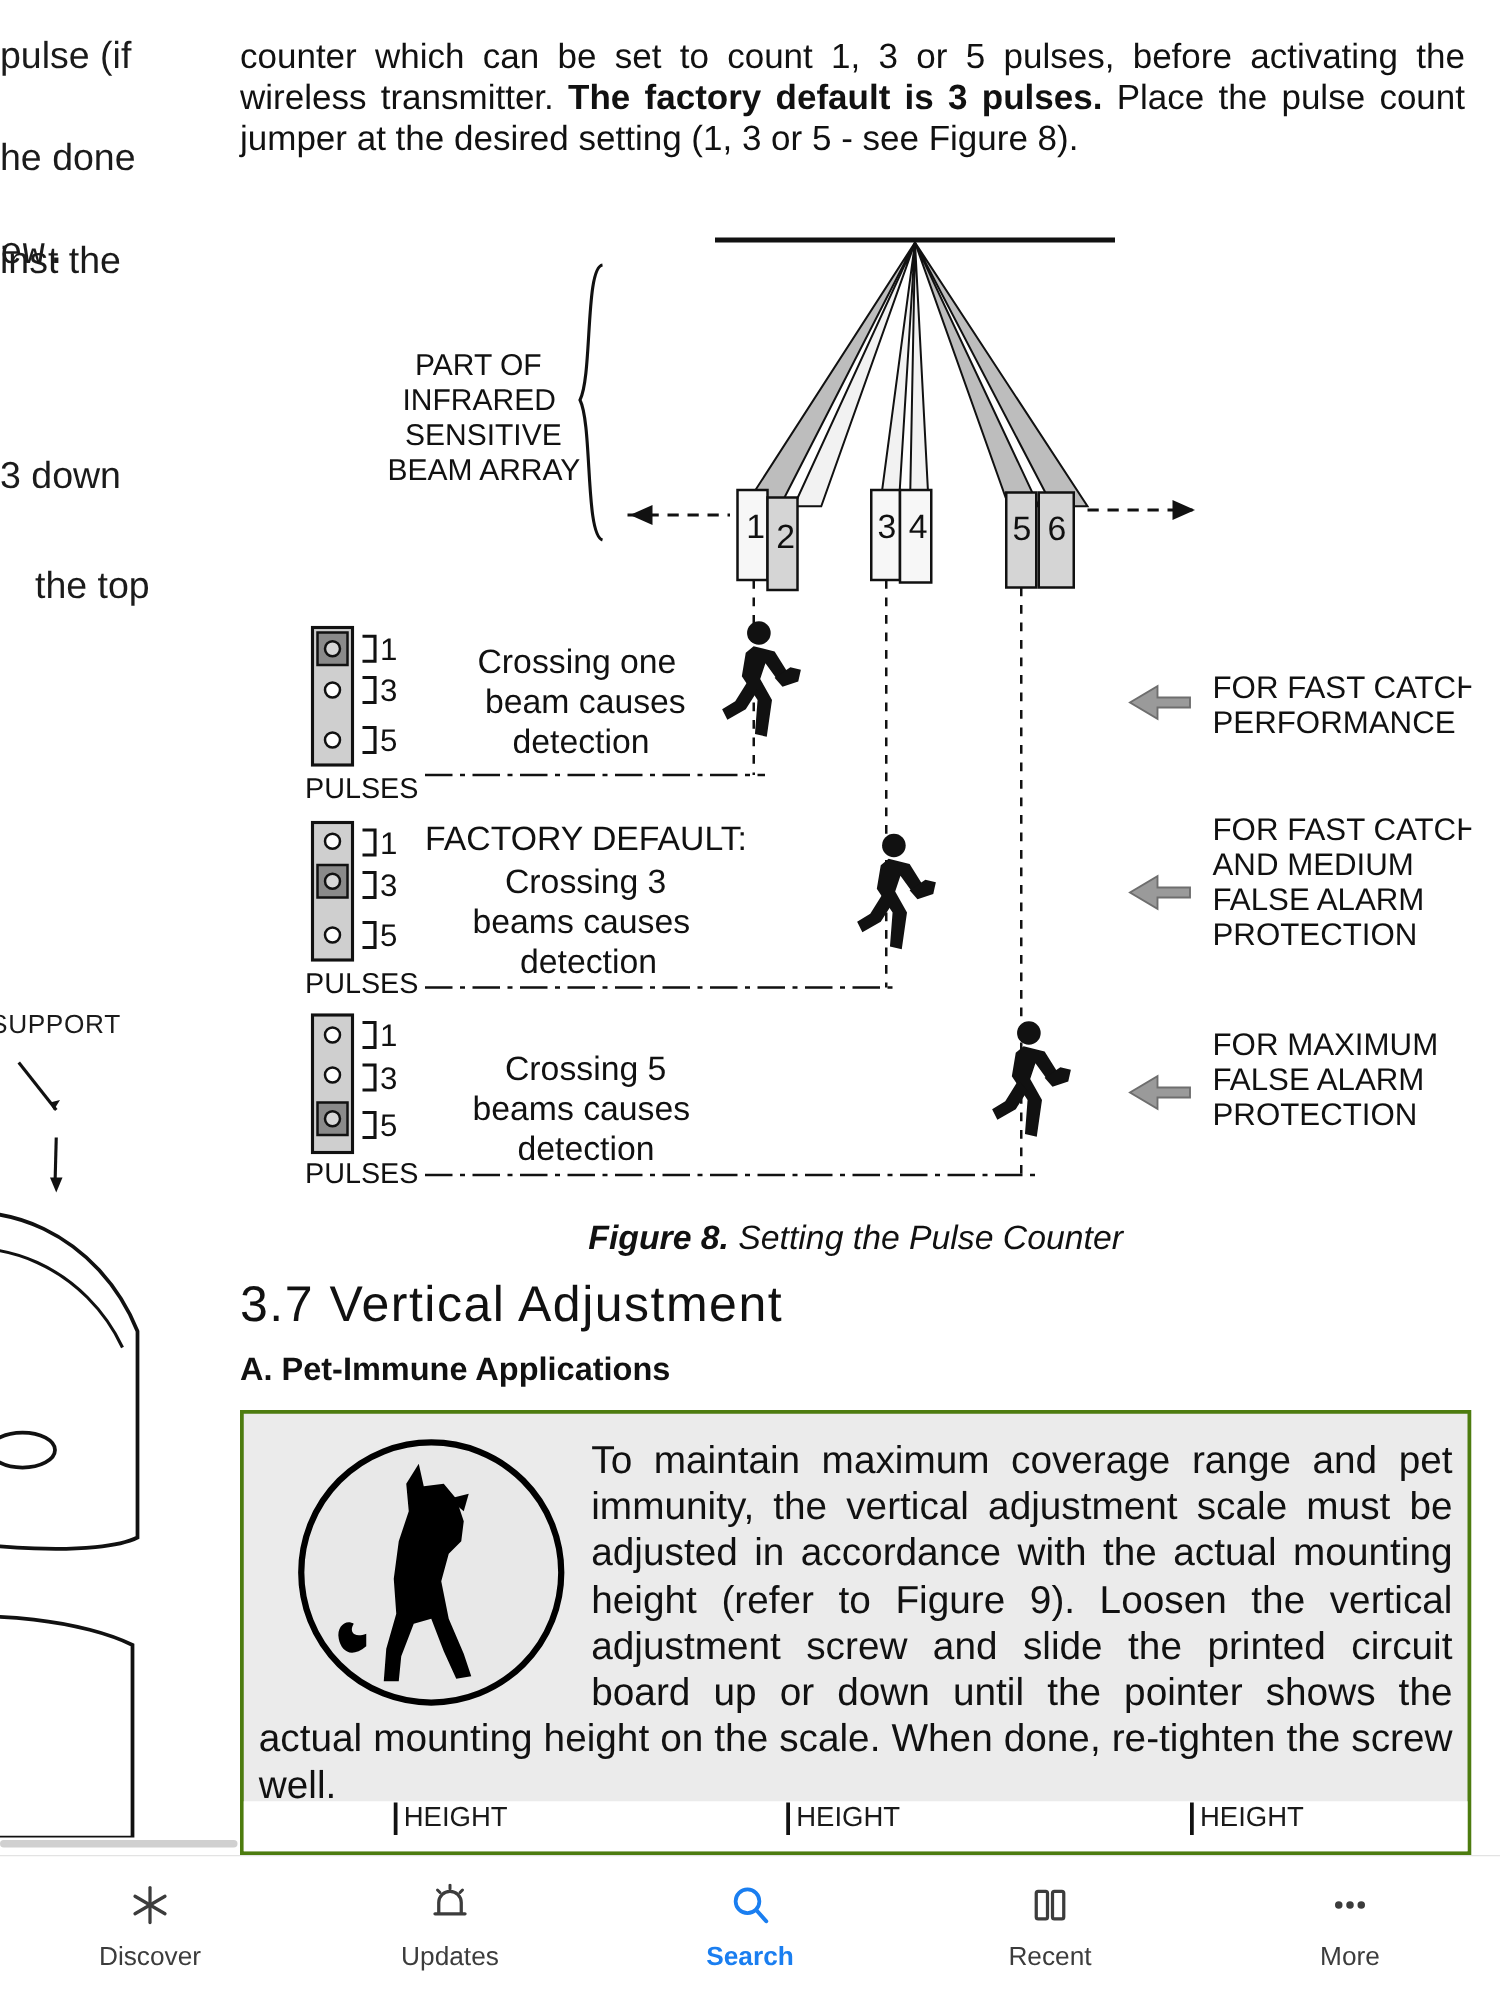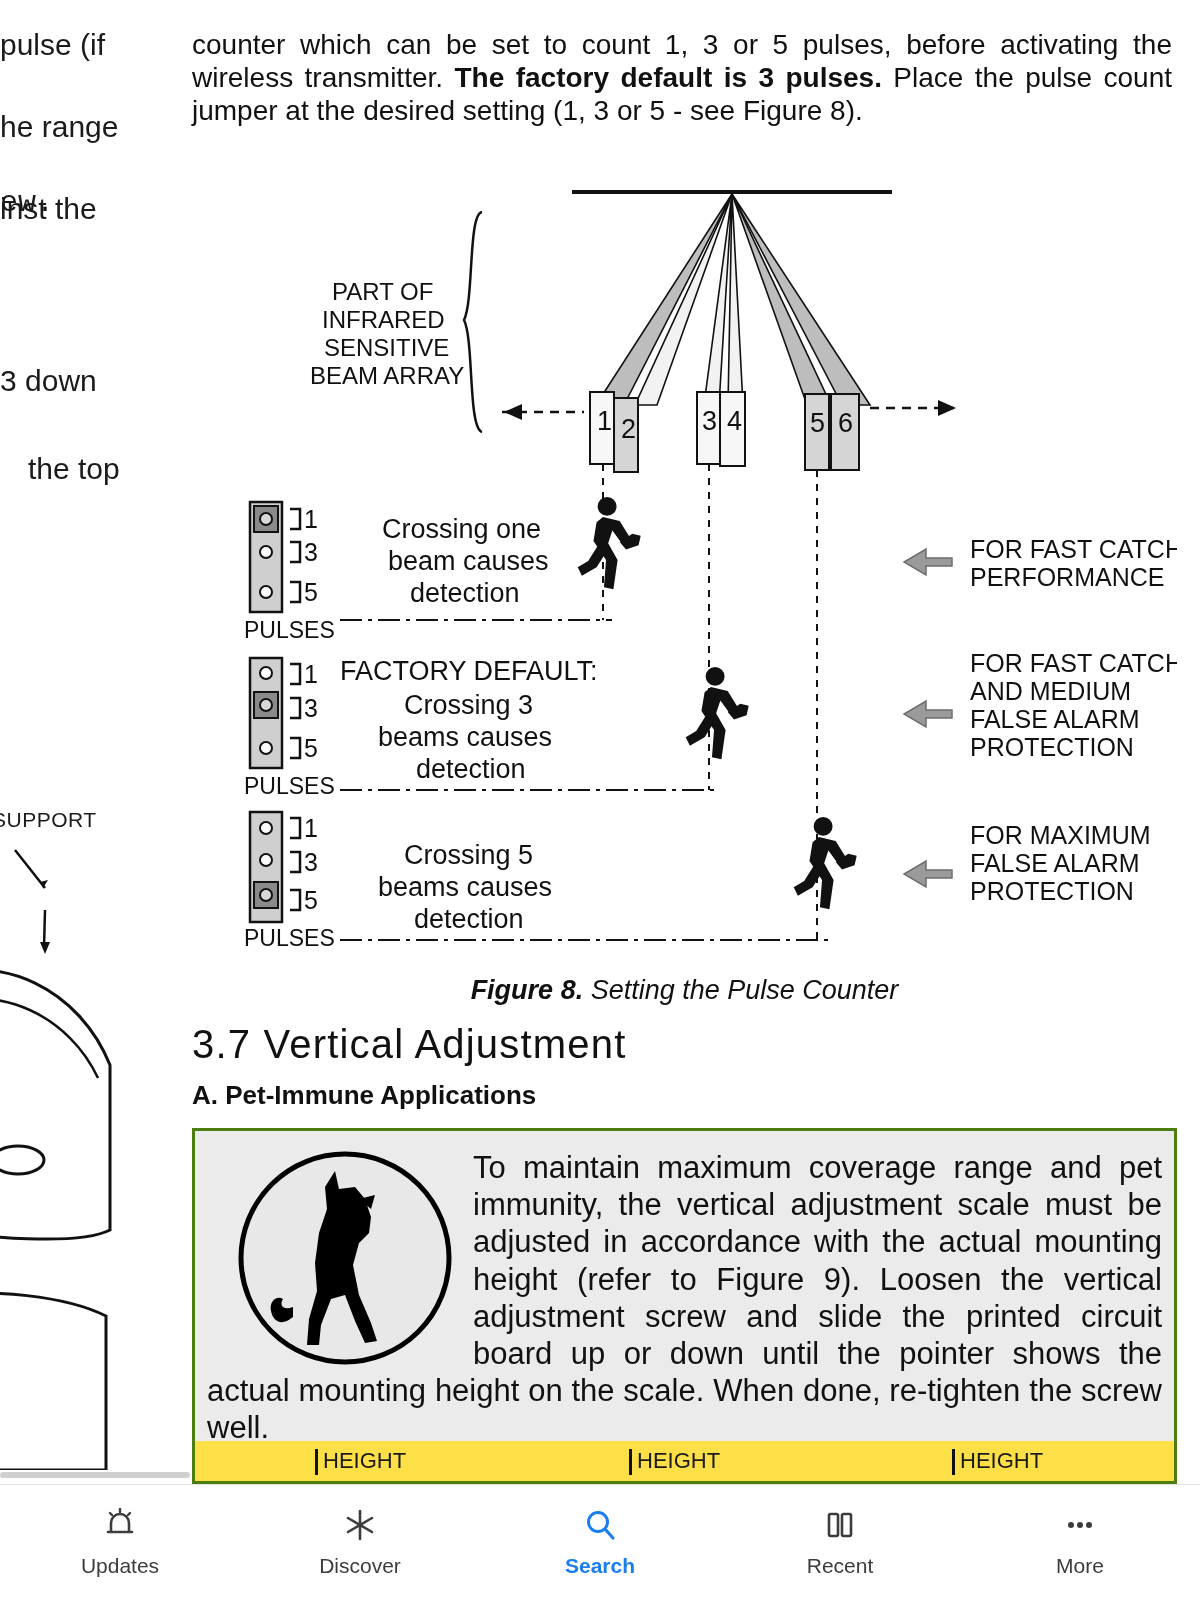--- a/index.html
+++ b/index.html
@@ -97,22 +97,22 @@
     width: 232px; height: 222px;
     margin: 6px 12px 0 22px;
     position: relative;
   }
   .pettext {
     font-size: 31px; line-height: 1.2; color: #111; text-align: justify;
     padding-top: 8px;
   }
   .heightrow {
     position: absolute; left: 0; bottom: 0; width: 979px; height: 40px;
-    background: #fde047;
-    display: flex; align-items: center;
+    background: #ffffff;
+    display: flex; align-items: flex-start;
   }
   .heightrow .hcell {
     width: 33.3%;
     font-size: 22px; color: #1a1a1a;
     padding-left: 8px;
     display: flex; align-items: flex-start;
   }
   .heightrow .tick {
     display: inline-block; width: 3px; height: 26px; background: #111;
     margin-right: 5px; margin-top: 1px;
@@ -169,21 +169,21 @@
       <rect x="2.6" y="10" width="8.8" height="11.5" fill="#1a1a1a"></rect>
     </svg>
   </span>
   <span class="clock">20:37</span>
 </div>
 
 <div class="page">
 
   <div class="leftcol">
     <div class="lt" style="top:28px; left:0;">pulse  (if</div>
-    <div class="lt" style="top:110px; left:0;">he range</div>
+    <div class="lt" style="top:110px; left:0;">he done</div>
     <div class="lt" style="top:148px; left:0;margin-top:44px;">inst the</div>
     <div class="lt" style="top:186px; left:0;font-family:Liberation Mono, monospace;">ew.</div>
     <div class="lt" style="top:364px; left:0;">3 down</div>
     <div class="lt" style="top:452px; left:0;padding-left:28px;">the top</div>
     <div class="lt small" style="top:808px; left:-8px;">SUPPORT</div>
     <div class="lt" style="top:1198px; left:0;">e 6) but</div>
 
     <svg width="180" height="640" viewBox="0 0 180 640" style="position:absolute;top:830px;left:-40px;">
       <path d="M55 20 L85 58" stroke="#111" stroke-width="2.5" fill="none"></path>
       <path d="M80 52 l8 -2 l-5 8 z" fill="#111"></path>
@@ -384,39 +384,39 @@
   </div>
 
   <div class="scrollhint"></div>
 </div>
 
 <div class="bottomnav">
 
   <div class="navitem">
     <span>
       <svg width="34" height="34" viewBox="0 0 34 34">
-        <path d="M5 24 h24" stroke="#3c3c3c" stroke-width="2.6" stroke-linecap="round"></path>
-        <path d="M8 24 v-9 a9 9 0 0118 0 v9" fill="none" stroke="#3c3c3c" stroke-width="2.6"></path>
-        <path d="M17 4 v-3 M9 7 l-2 -2 M25 7 l2 -2" stroke="#3c3c3c" stroke-width="2.4" stroke-linecap="round"></path>
-      </svg>
-    </span>
-    <span class="nlabel">Updates</span>
-  </div>
-
-  <div class="navitem">
-    <span>
-      <svg width="34" height="34" viewBox="0 0 34 34">
         <g stroke="#3c3c3c" stroke-width="2.6" stroke-linecap="round">
           <line x1="17" y1="3" x2="17" y2="31"></line>
           <line x1="5" y1="10" x2="29" y2="24"></line>
           <line x1="5" y1="24" x2="29" y2="10"></line>
         </g>
       </svg>
     </span>
     <span class="nlabel">Discover</span>
+  </div>
+
+  <div class="navitem">
+    <span>
+      <svg width="34" height="34" viewBox="0 0 34 34">
+        <path d="M5 24 h24" stroke="#3c3c3c" stroke-width="2.6" stroke-linecap="round"></path>
+        <path d="M8 24 v-9 a9 9 0 0118 0 v9" fill="none" stroke="#3c3c3c" stroke-width="2.6"></path>
+        <path d="M17 4 v-3 M9 7 l-2 -2 M25 7 l2 -2" stroke="#3c3c3c" stroke-width="2.4" stroke-linecap="round"></path>
+      </svg>
+    </span>
+    <span class="nlabel">Updates</span>
   </div>
 
   <div class="navitem active">
     <span>
       <svg width="34" height="34" viewBox="0 0 34 34">
         <circle cx="15" cy="14" r="9.5" fill="none" stroke="#1a7ef0" stroke-width="3"></circle>
         <line x1="22" y1="21" x2="30" y2="30" stroke="#1a7ef0" stroke-width="3.2" stroke-linecap="round"></line>
       </svg>
     </span>
     <span class="nlabel">Search</span>

